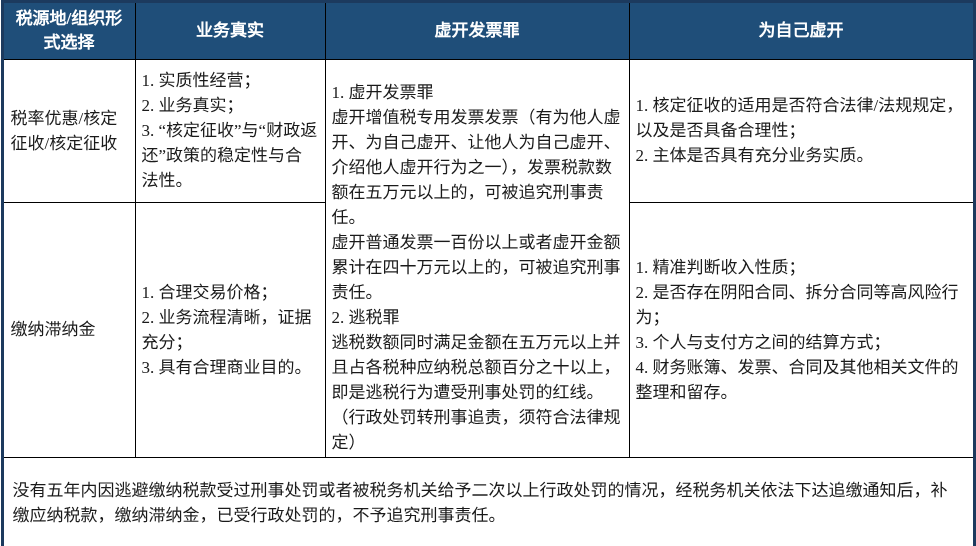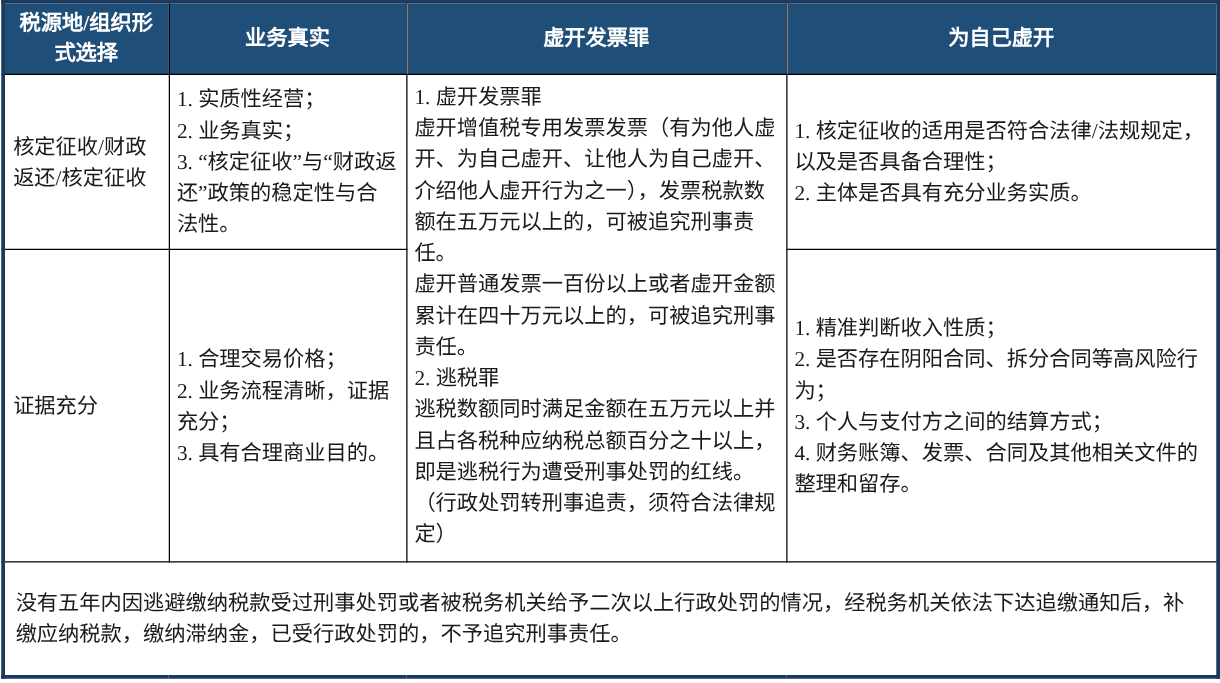--- a/index.html
+++ b/index.html
@@ -43,21 +43,21 @@
     height: 52px;
     line-height: 24px;
     border-color: #000000;
   }
   tr.r1 { height: 140px; }
   tr.r2 { height: 250px; }
   tr.footer-row { height: 92px; }
   td.cat { padding-left: 7px; }
   td.redline {
     vertical-align: top;
-    padding-top: 5px;
+    padding-top: 20px;
   }
   td.footer-cell {
     padding: 4px 9px;
     vertical-align: middle;
   }
 </style>
 </head>
 <body>
 
 <table class="compliance">
@@ -70,34 +70,34 @@
   <thead>
     <tr>
       <th>税源地/组织形式选择</th>
       <th>业务真实</th>
       <th>虚开发票罪</th>
       <th>为自己虚开</th>
     </tr>
   </thead>
   <tbody>
     <tr class="r1">
-      <td class="cat">核定征收/财政返还/核定征收</td>
+      <td class="cat">税率优惠/核定征收/核定征收</td>
       <td>1. 实质性经营；
 2. 业务真实；
 3. “核定征收”与“财政返还”政策的稳定性与合法性。</td>
       <td class="redline" rowspan="2">1. 虚开发票罪
 虚开增值税专用发票发票（有为他人虚开、为自己虚开、让他人为自己虚开、介绍他人虚开行为之一），发票税款数额在五万元以上的，可被追究刑事责任。
 虚开普通发票一百份以上或者虚开金额累计在四十万元以上的，可被追究刑事责任。
 2. 逃税罪
 逃税数额同时满足金额在五万元以上并且占各税种应纳税总额百分之十以上，即是逃税行为遭受刑事处罚的红线。（行政处罚转刑事追责，须符合法律规定）</td>
       <td>1. 核定征收的适用是否符合法律/法规规定，以及是否具备合理性；
 2. 主体是否具有充分业务实质。</td>
     </tr>
     <tr class="r2">
-      <td class="cat">证据充分</td>
+      <td class="cat">缴纳滞纳金</td>
       <td>1. 合理交易价格；
 2. 业务流程清晰，证据充分；
 3. 具有合理商业目的。</td>
       <td>1. 精准判断收入性质；
 2. 是否存在阴阳合同、拆分合同等高风险行为；
 3. 个人与支付方之间的结算方式；
 4. 财务账簿、发票、合同及其他相关文件的整理和留存。</td>
     </tr>
     <tr class="footer-row">
       <td class="footer-cell" colspan="4">没有五年内因逃避缴纳税款受过刑事处罚或者被税务机关给予二次以上行政处罚的情况，经税务机关依法下达追缴通知后，补缴应纳税款，缴纳滞纳金，已受行政处罚的，不予追究刑事责任。</td>

